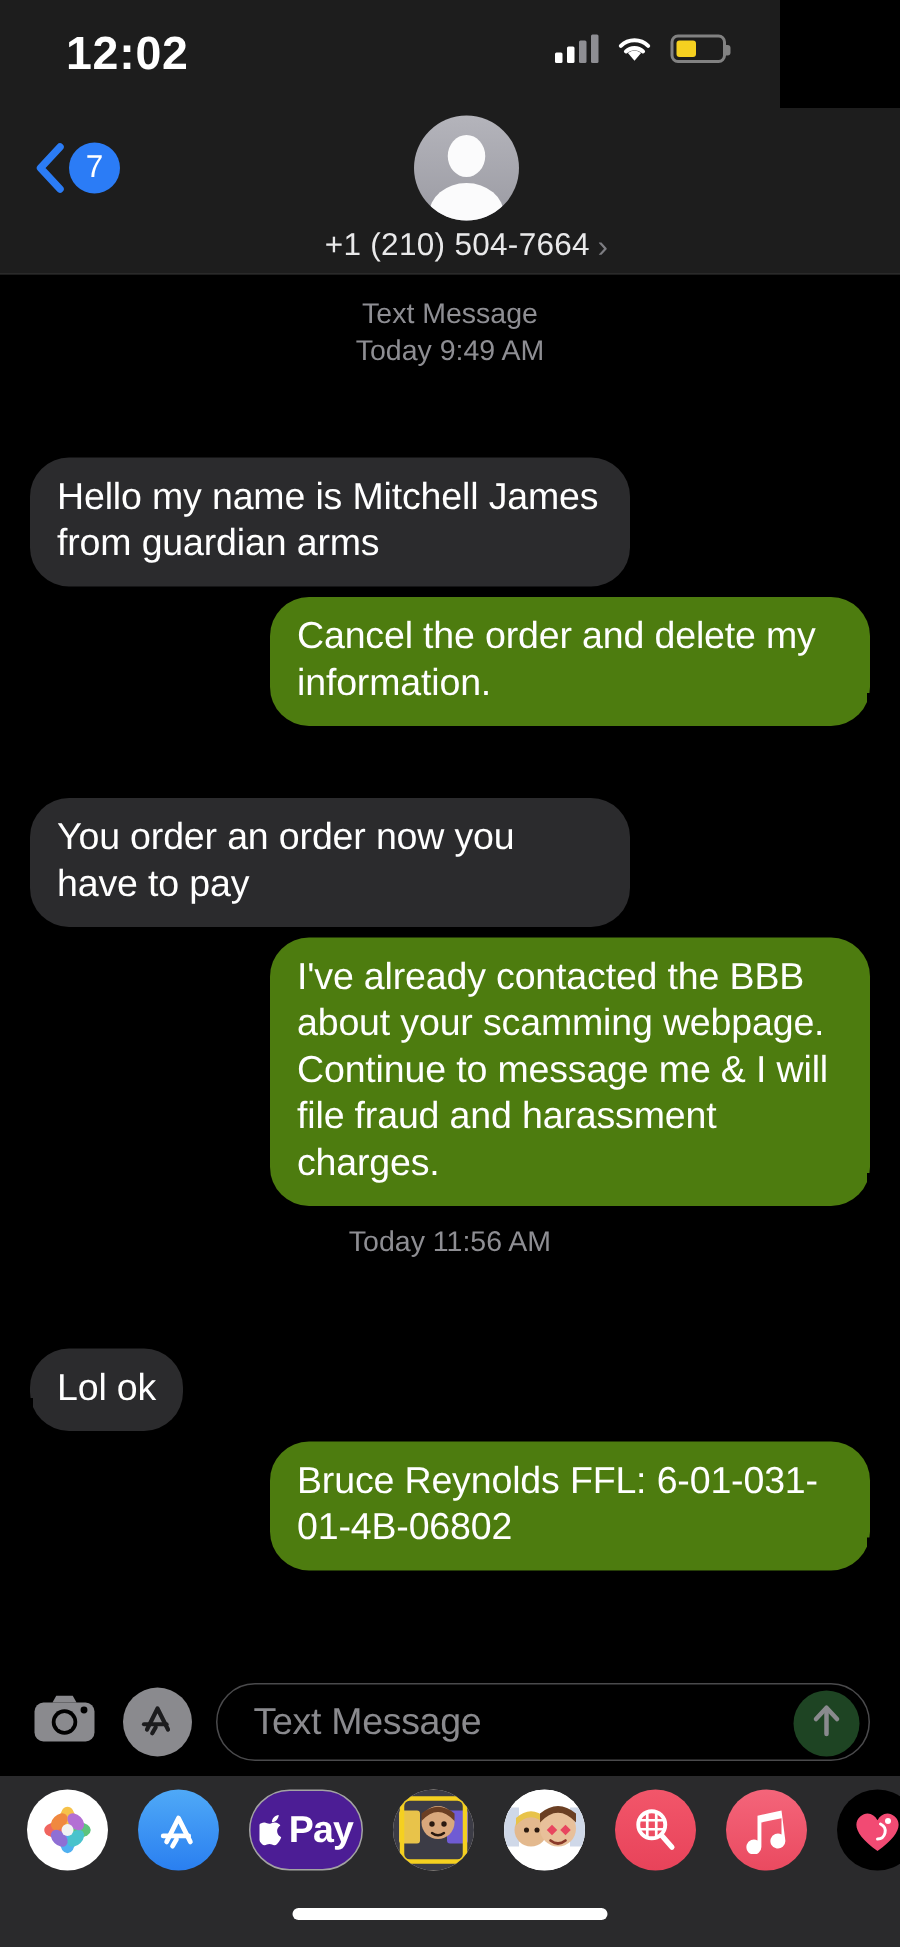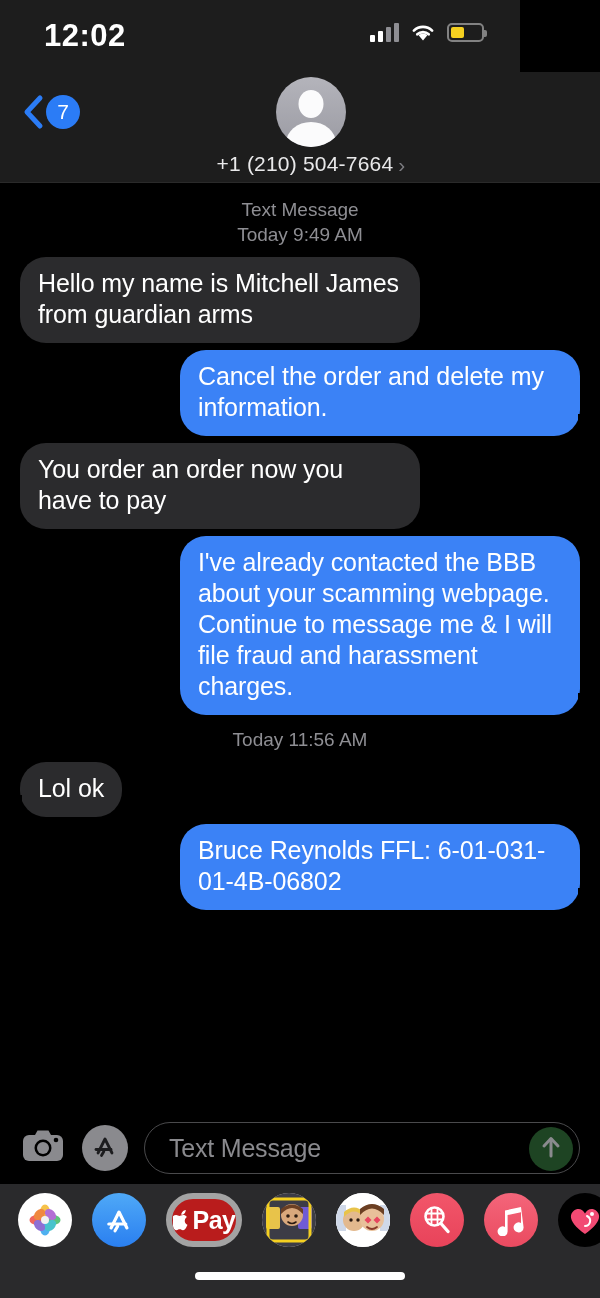--- a/index.html
+++ b/index.html
@@ -109,33 +109,33 @@
     width: 600px; height: 928px;
     background: #000;
     padding: 8px 0 0 0;
   }
   .timestamp {
     text-align: center; color: #8e8e93;
     font-size: 19px; line-height: 25px;
     padding: 5px 0 10px 0;
   }
   .row { display: flex; padding: 0 20px; margin-bottom: 7px; position: relative; }
-  .row.left { justify-content: flex-start; }
+  .row.left { justify-content: flex-start; margin-top: 48px; }
   .row.right { justify-content: flex-end; }
   .bubble {
     max-width: 400px;
     padding: 11px 18px 13px 18px;
     border-radius: 26px;
     font-size: 25px; line-height: 31px;
     color: #fff; position: relative;
     letter-spacing: -0.1px;
     word-wrap: break-word;
   }
   .bubble.recv { background: #2b2b2d; }
-  .bubble.sent { background: #3b82f6; }
+  .bubble.sent { background: #4d7c0f; }
   
   .bubble.tail-left::after {
     content: ""; position: absolute;
     left: -7px; bottom: 0;
     width: 22px; height: 22px;
     background: #2b2b2d;
     border-bottom-right-radius: 18px;
     z-index: -1;
   }
   .bubble.tail-left::before {
@@ -219,21 +219,21 @@
     overflow: hidden;
   }
   .app-icon {
     width: 54px; height: 54px; border-radius: 50%;
     flex-shrink: 0; position: relative;
     display: flex; align-items: center; justify-content: center;
     overflow: hidden; cursor: pointer;
   }
   .ai-photos { background: #fff; }
   .ai-appstore { background: linear-gradient(180deg,#4fa9f7 0%, #2a7ff0 100%); }
-  .ai-pay { background: #b91c1c; border: 6px solid #a3a3a3; width: 76px; border-radius: 27px; }
+  .ai-pay { background: #4c1d95; border: 1px solid #a3a3a3; width: 76px; border-radius: 27px; }
   .ai-memoji1 { background: #d8cfc4; }
   .ai-memoji2 { background: #fff; }
   .ai-images { background: linear-gradient(180deg,#f2566a 0%, #e8435a 100%); }
   .ai-music { background: linear-gradient(180deg,#f4657a 0%, #ea4a60 100%); }
   .ai-touch { background: #000; }
   .pay-text {
     color: #fff; font-size: 25px; font-weight: bold;
     display: flex; align-items: center; gap: 2px;
     letter-spacing: -0.5px;
   }

